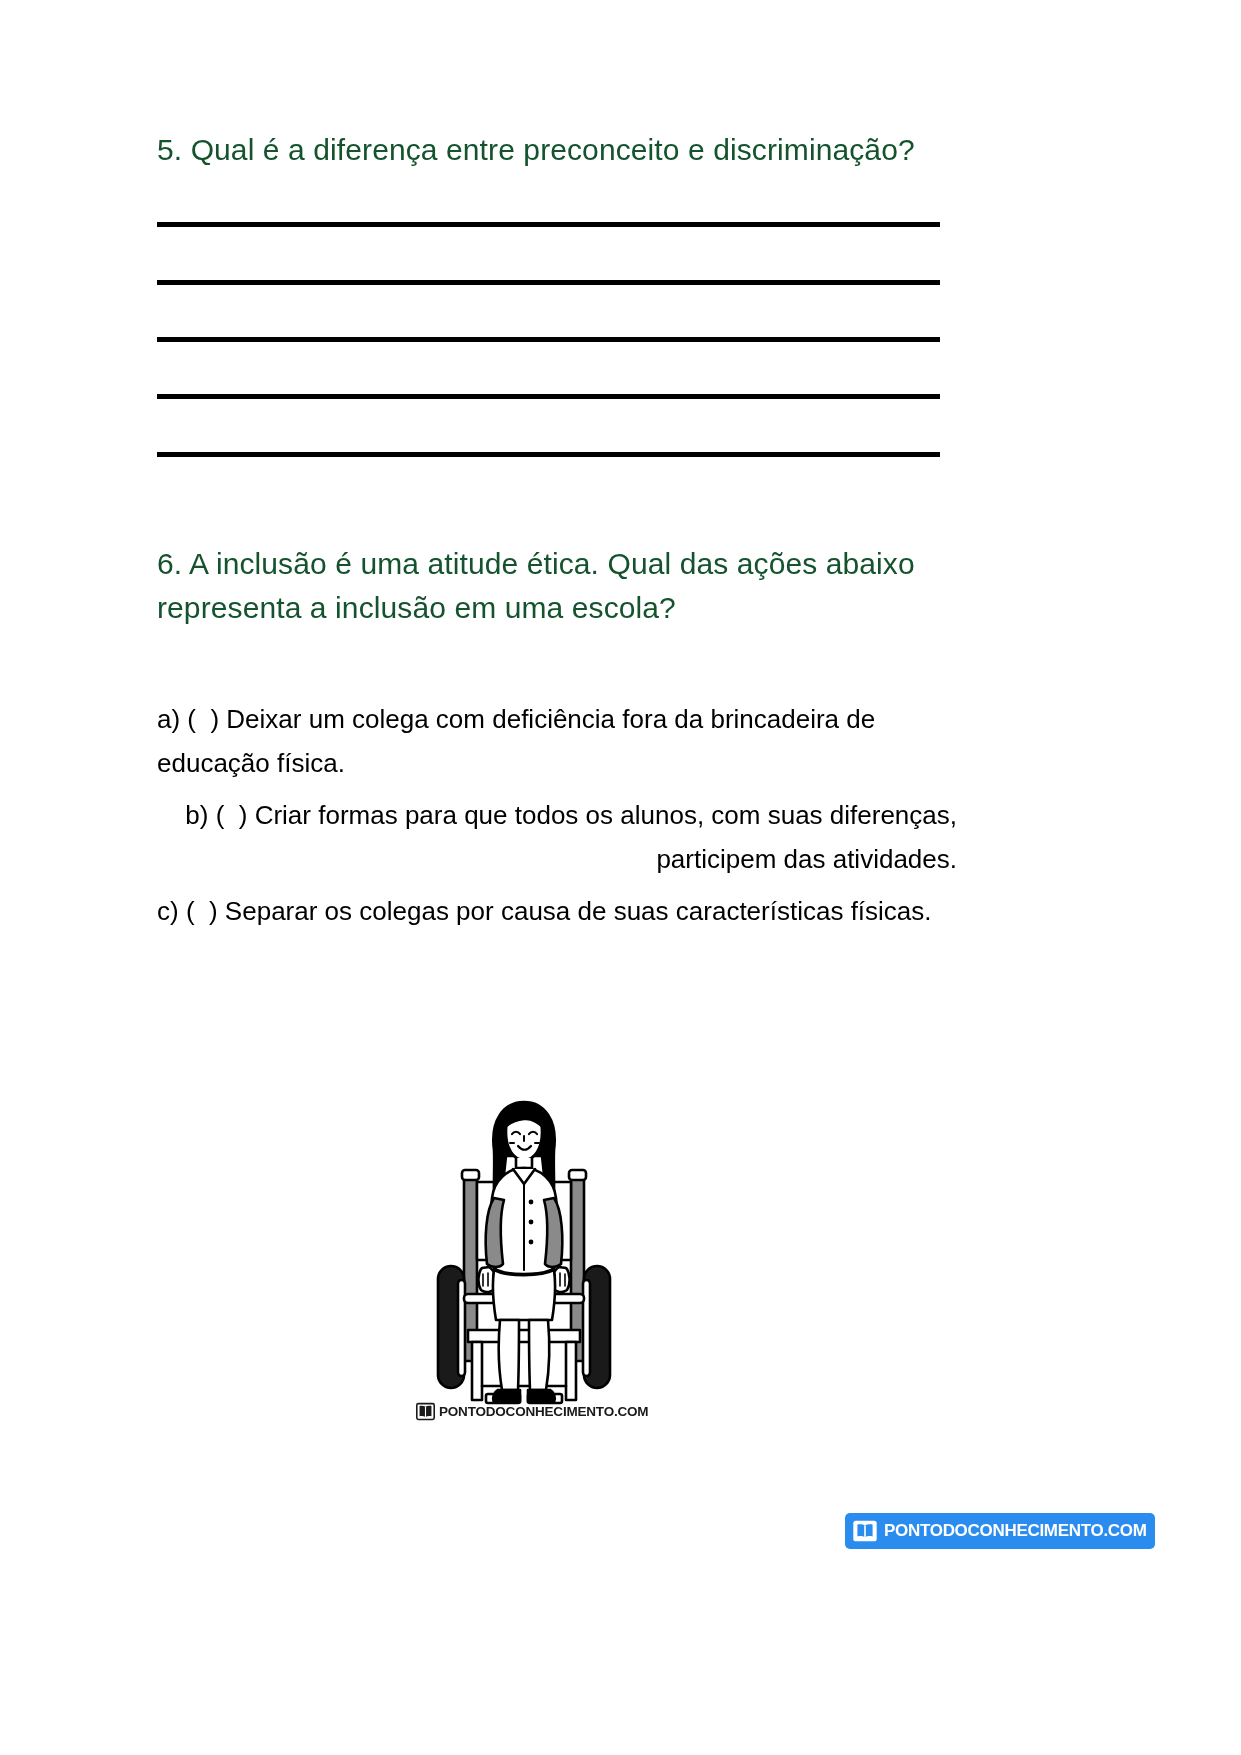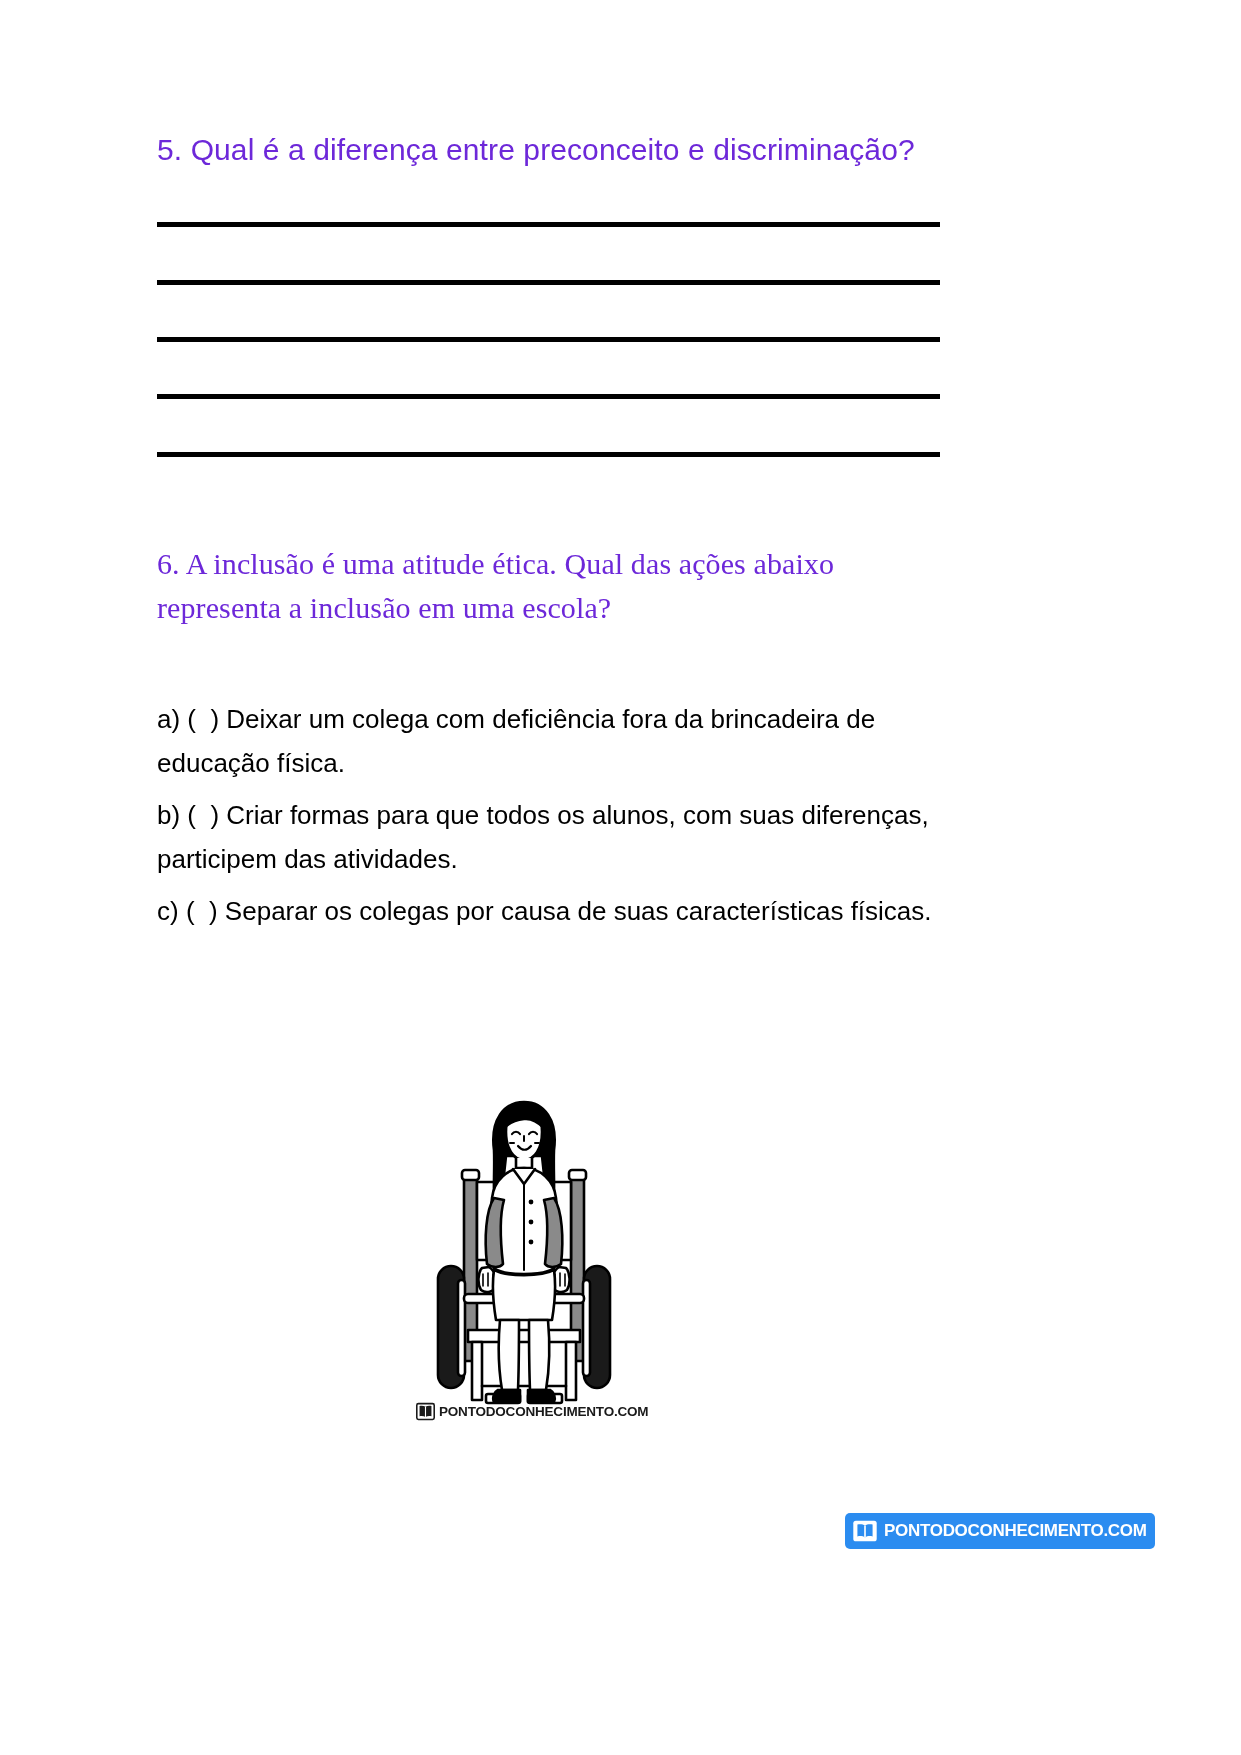--- a/index.html
+++ b/index.html
@@ -17,21 +17,21 @@
     height: 1755px;
     background: #ffffff;
     overflow: hidden;
   }
 
   
   .qtext {
     position: absolute;
     font-size: 30px;
     line-height: 44px;
-    color: #6d28d9;
+    color: #14532d;
     letter-spacing: 0.1px;
     white-space: pre-wrap;
   }
 
   
   #q5-title {
     left: 157px;
     top: 128px;
     width: 820px;
   }
@@ -48,34 +48,33 @@
   #answer-line-2 { top: 280px; }
   #answer-line-3 { top: 337px; }
   #answer-line-4 { top: 394px; }
   #answer-line-5 { top: 452px; }
 
   
   #q6-title {
     left: 157px;
     top: 542px;
     width: 790px;
-    font-family: Liberation Serif, serif;
   }
 
   
   .option {
     position: absolute;
     left: 157px;
     width: 800px;
     font-size: 26px;
     line-height: 44px;
     white-space: pre-wrap;
   }
   #option-a { top: 697px; }
-  #option-b { top: 793px; }
+  #option-b { top: 793px; text-align: right; }
   #option-c { top: 889px; }
   #option-d { top: 985px; }
 
   
   #illustration {
     position: absolute;
     left: 424px;
     top: 1098px;
     width: 200px;
     height: 312px;

